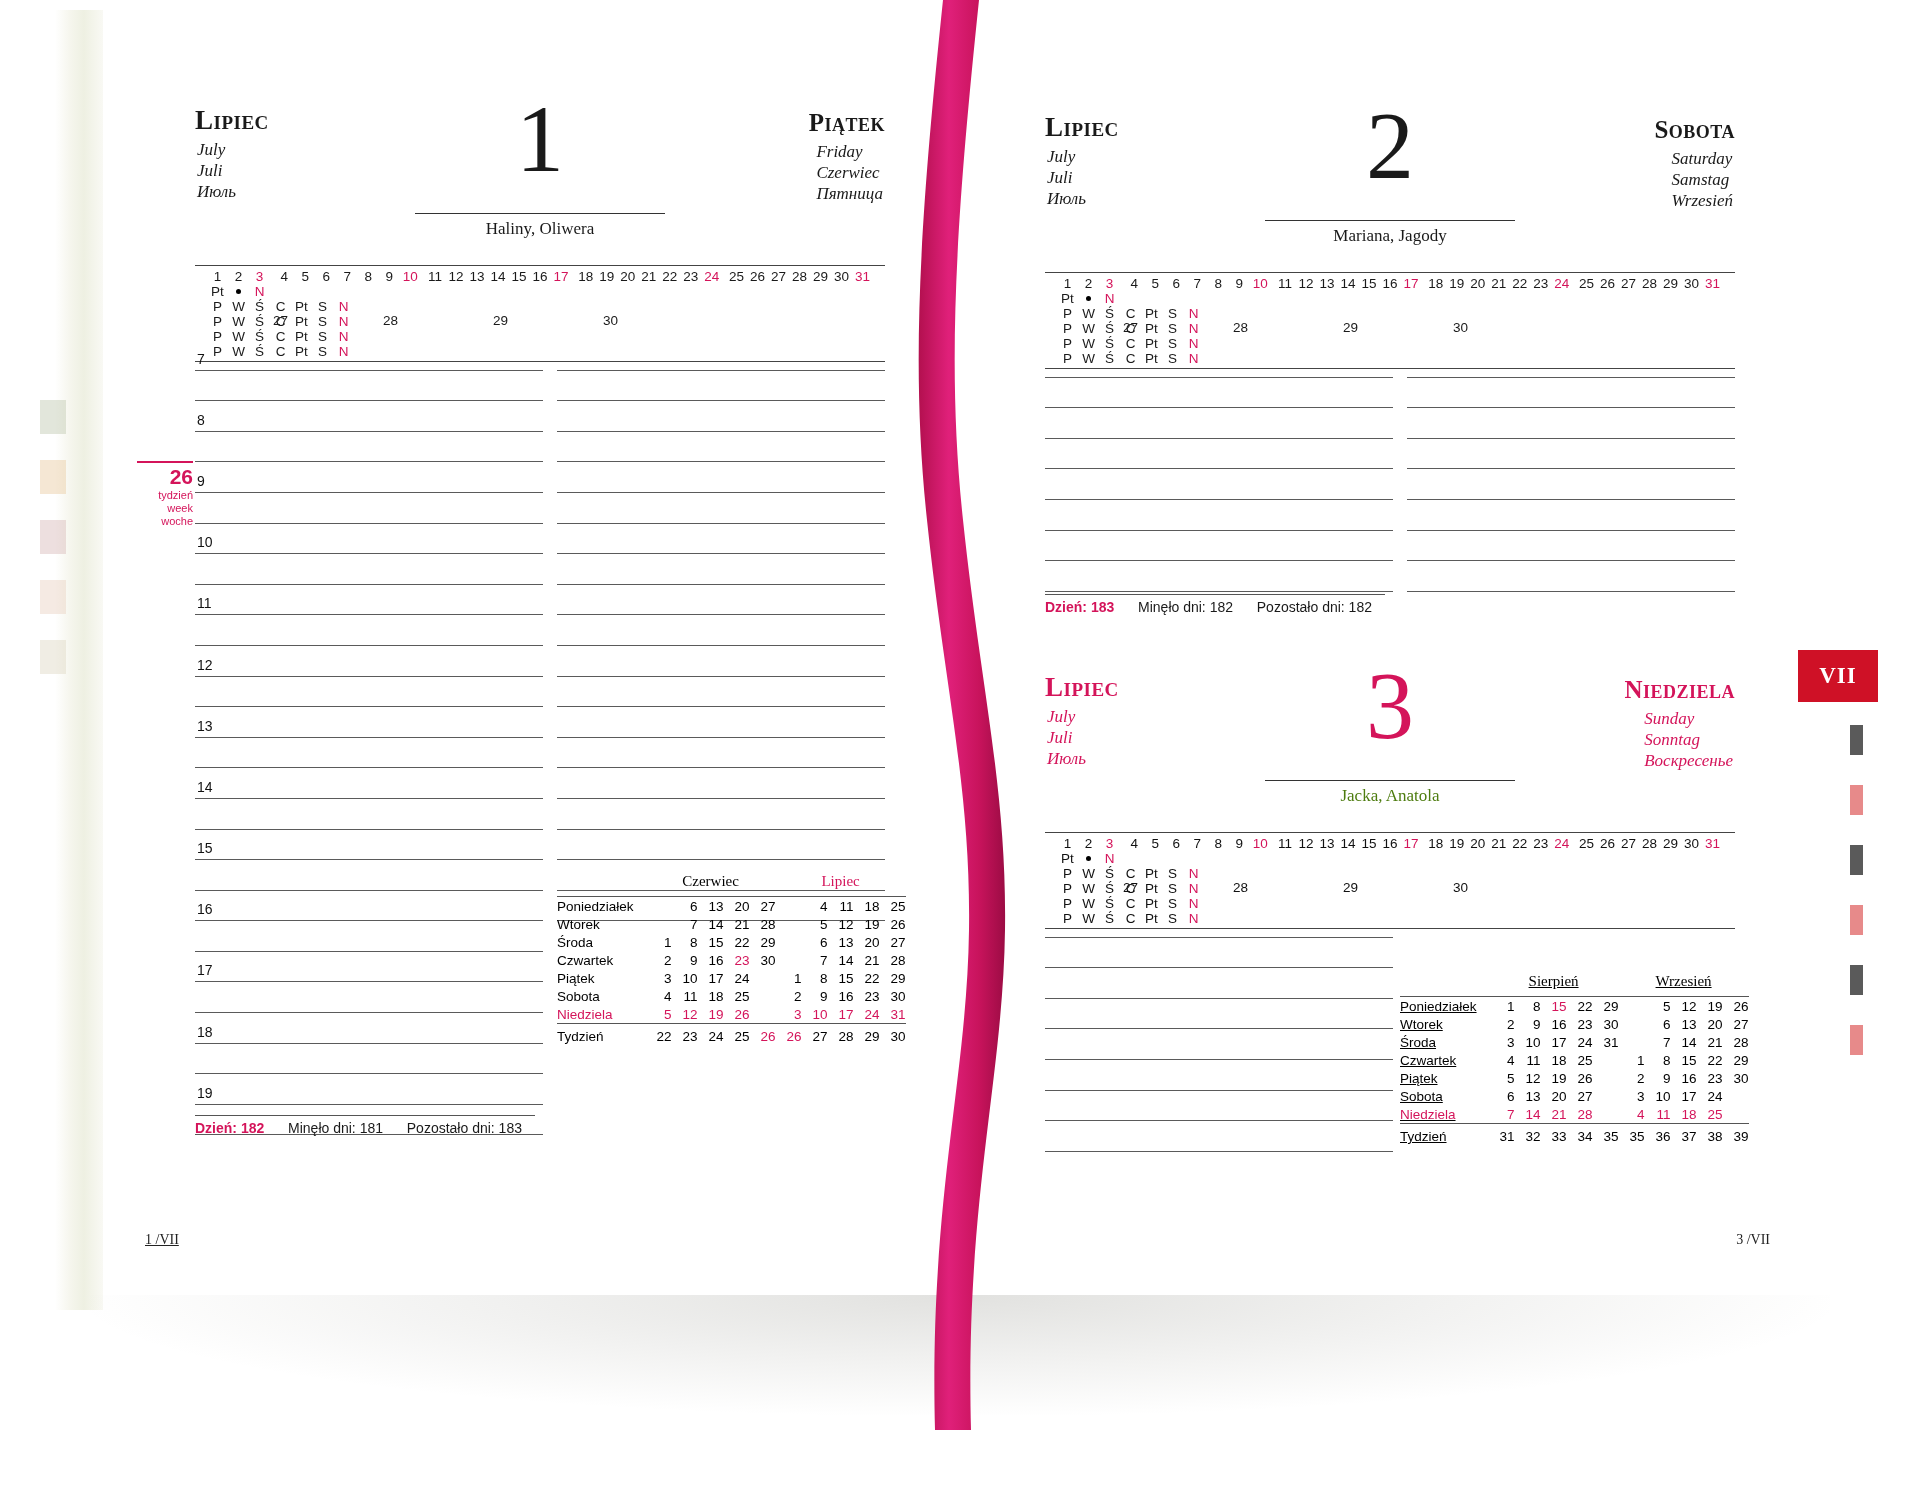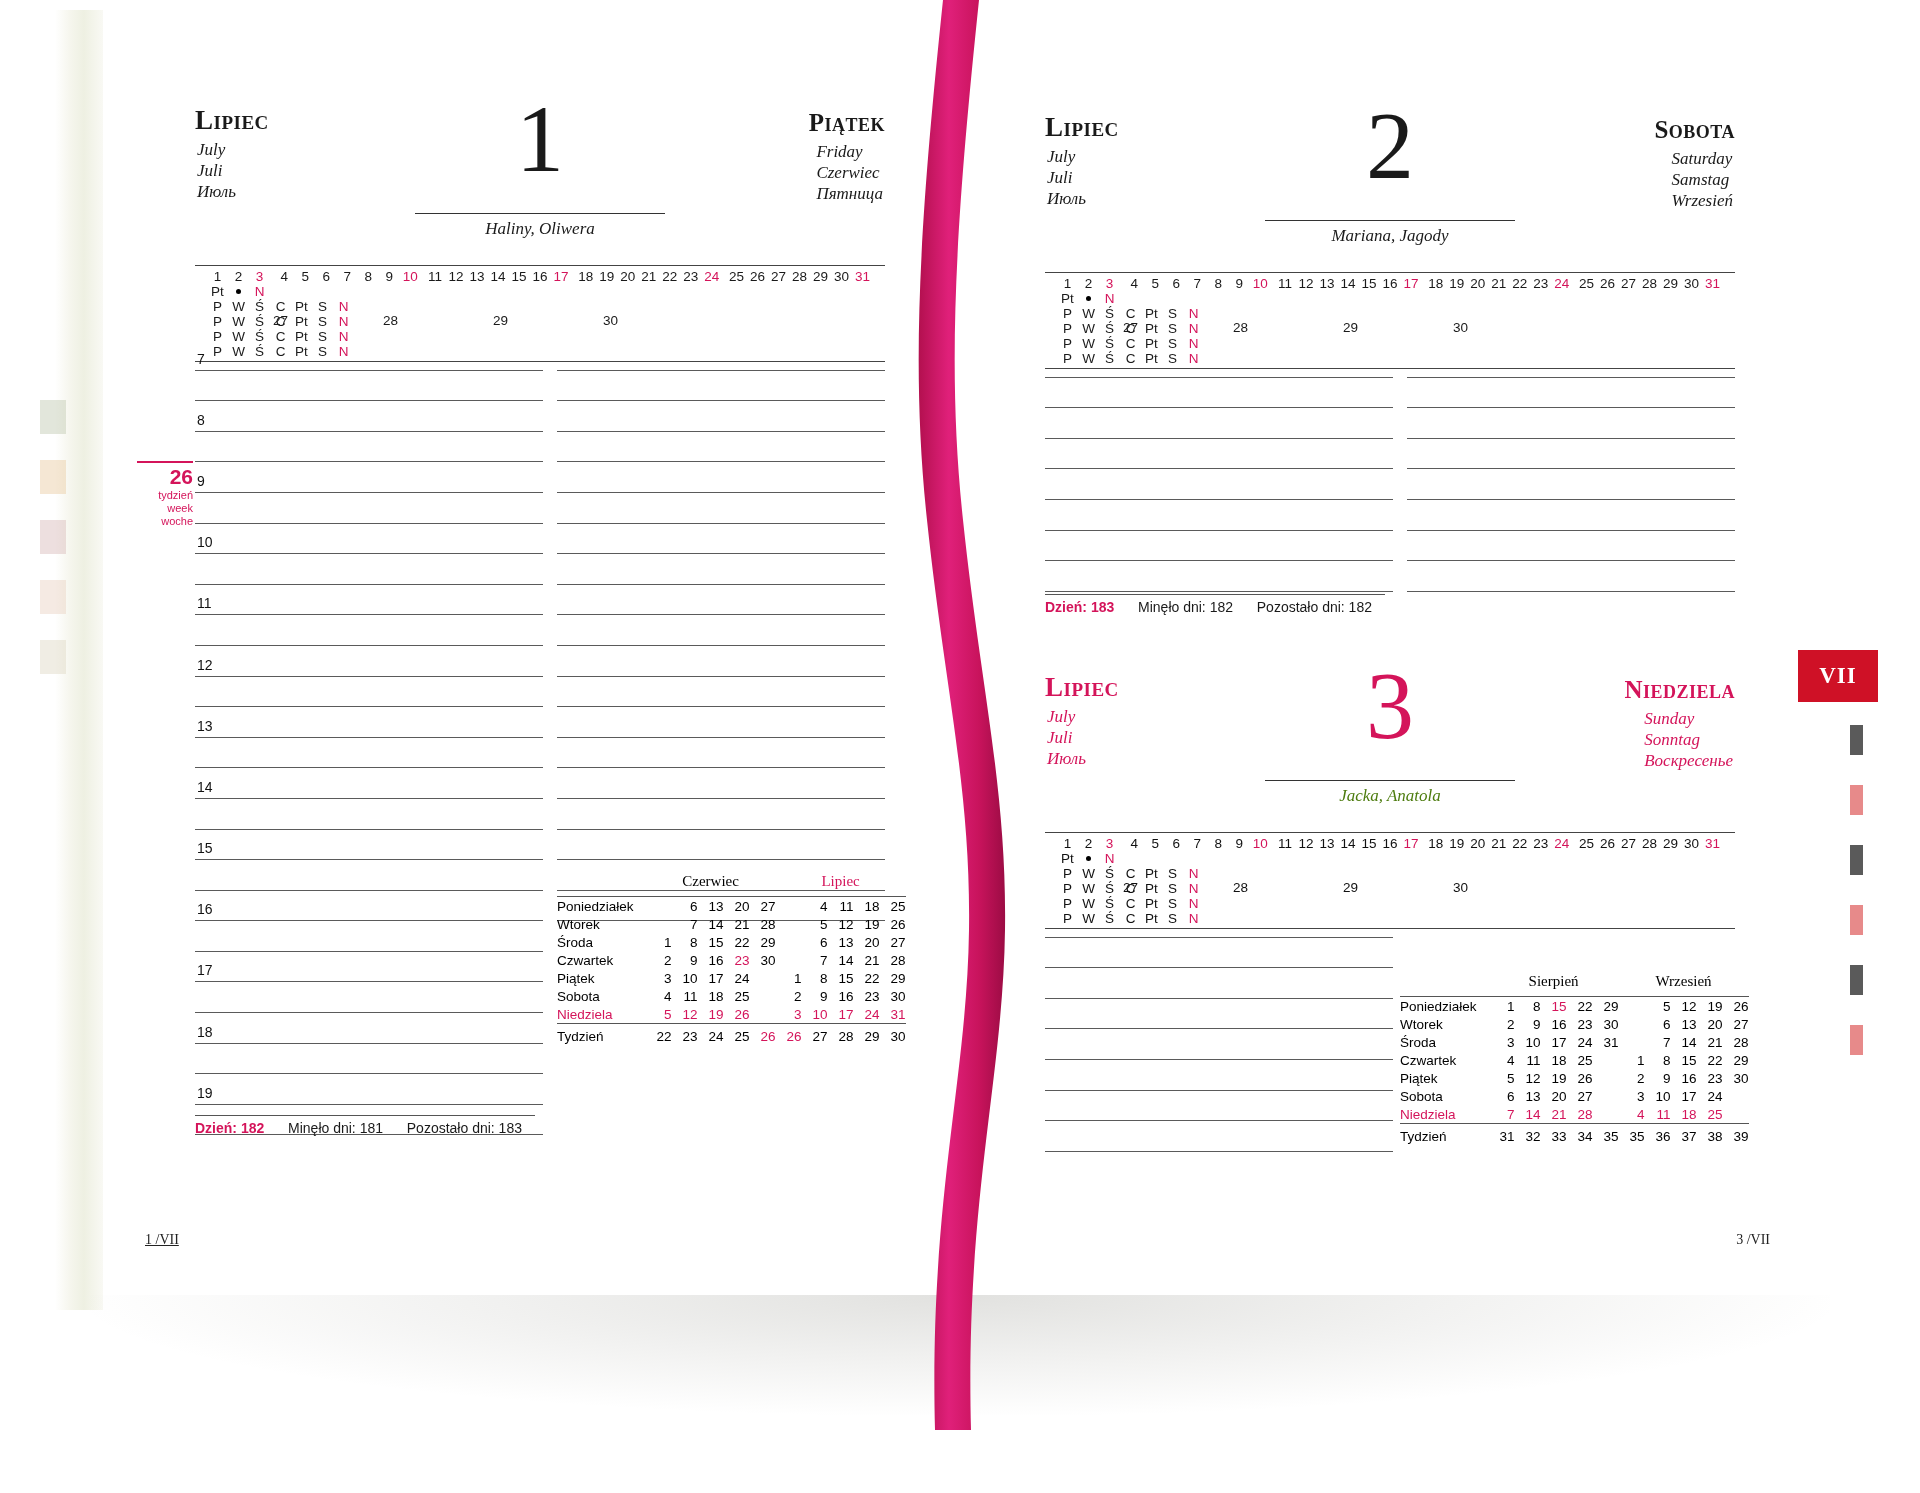--- a/index.html
+++ b/index.html
@@ -135,21 +135,20 @@
     line-height: 21px;
     text-align: left;
   }
   .names {
     position: absolute;
     left: 50%;
     transform: translateX(-50%);
     top: 108px;
     width: 250px;
     text-align: center;
-    font-style: italic;
     font-size: 17px;
     border-top: 1px solid #333;
     padding-top: 5px;
   }
 
   
   .strip {
     position: absolute;
     left: 0;
     width: 100%;
@@ -835,21 +834,21 @@
         <div class="ln" style="height: 29.6px;"></div>
         <div class="ln" style="height: 29.6px;"></div>
         <div class="ln" style="height: 29.6px;"></div>
         <div class="ln" style="height: 29.6px;"></div>
         <div class="ln" style="height: 29.6px;"></div>
         <div class="ln" style="height: 29.6px;"></div>
       </div>
 
   </div>
 
-  <div class="mini" id="mini-right" style="left:1400px; top:972px; width:335px;">
+  <div class="mini" id="mini-right" style="left:1400px; top:972px; width:335px;text-decoration:underline;">
       <table>
         <thead>
           <tr>
             <th style="border-bottom: 1px solid rgb(85, 85, 85);"></th>
             <th class="m1">Sierpień</th>
             <th class="m2">Wrzesień</th>
           </tr>
         </thead>
         <tbody>
           <tr>

